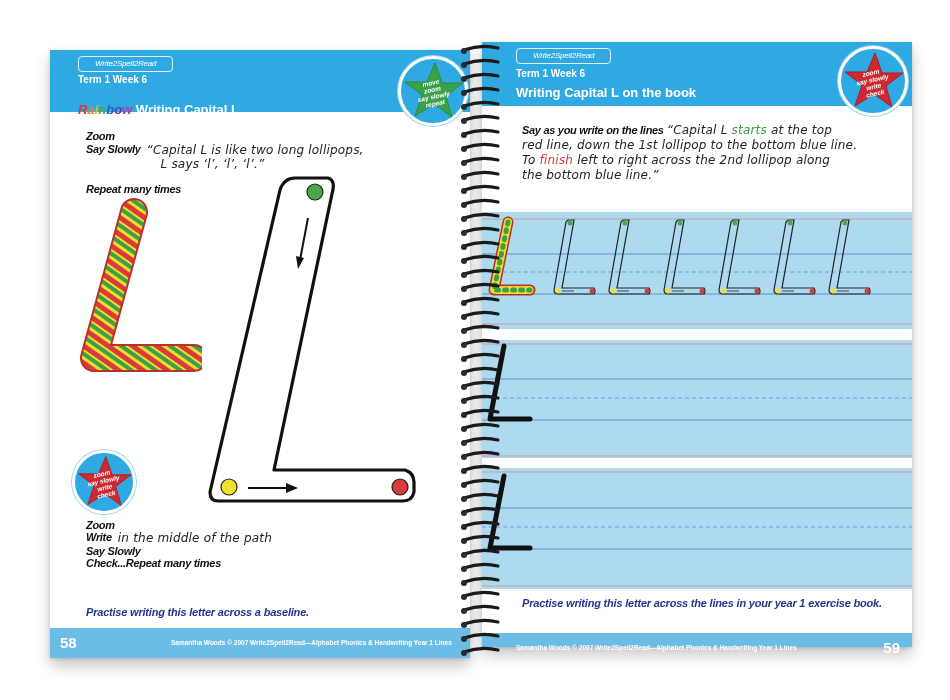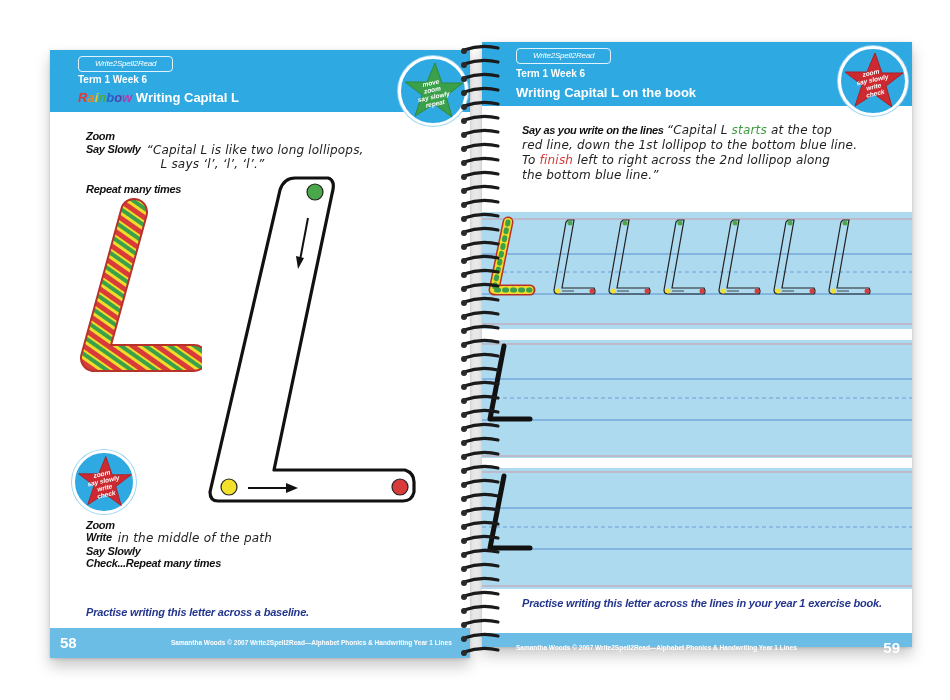--- a/index.html
+++ b/index.html
@@ -20,21 +20,21 @@
   #page-right .header-band { height: 64px; }
   .logo {
     position: absolute; left: 28px; top: 6px; height: 14px; padding: 0 16px;
     border: 1px solid rgba(255,255,255,0.85); border-radius: 4px;
     color: #fff; font-size: 8px; line-height: 14px; font-style: italic; letter-spacing: -0.2px;
   }
   .term {
     position: absolute; left: 28px; top: 24px; color: #fff; font-weight: bold; font-size: 10px;
   }
   .title {
-    position: absolute; left: 28px; top: 40px; color: #fff; font-weight: bold; font-size: 13px; white-space: nowrap;
+    position: absolute; left: 28px; top: 52px; color: #fff; font-weight: bold; font-size: 13px; white-space: nowrap;
   }
   .rainbow span { font-style: italic; }
   .badge {
     position: absolute; width: 64px; height: 64px; border-radius: 50%;
     background: #2fa9e1; border: 3px solid #ffffff; box-shadow: 0 0 0 1px #9fd5ef;
   }
   .badge svg { position: absolute; left: 0; top: 0; }
   .badge-text {
     position: absolute; left: 0; right: 0; top: 20px; text-align: center; color: #fff;
     font-size: 6.5px; font-style: italic; font-weight: bold; line-height: 7px;

